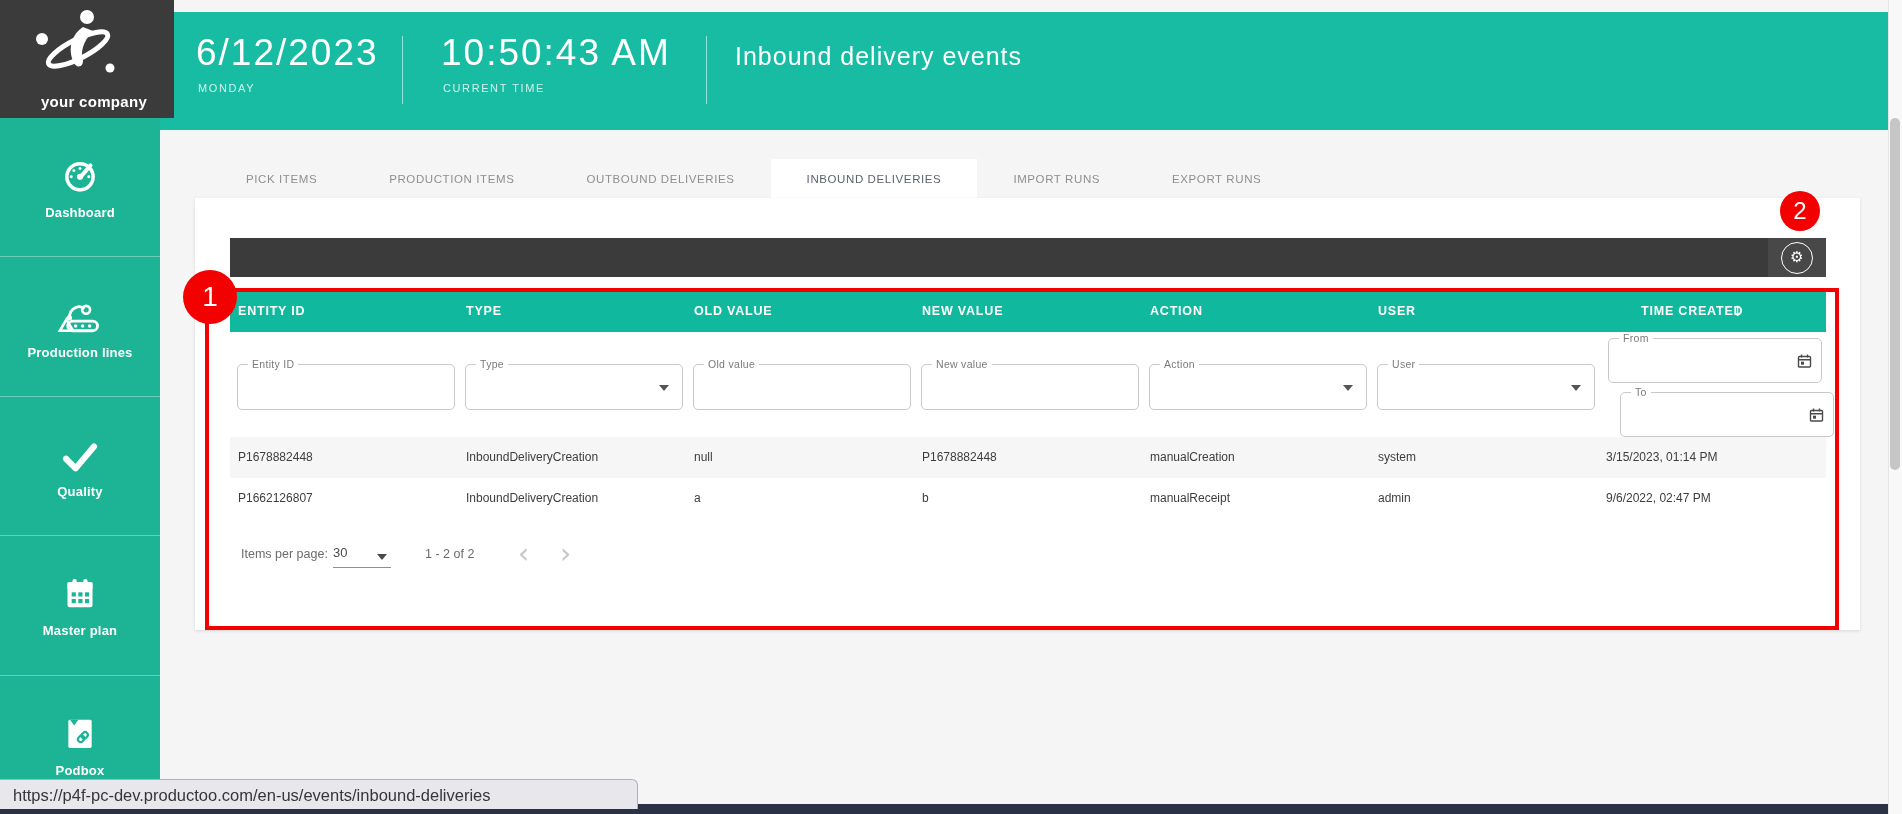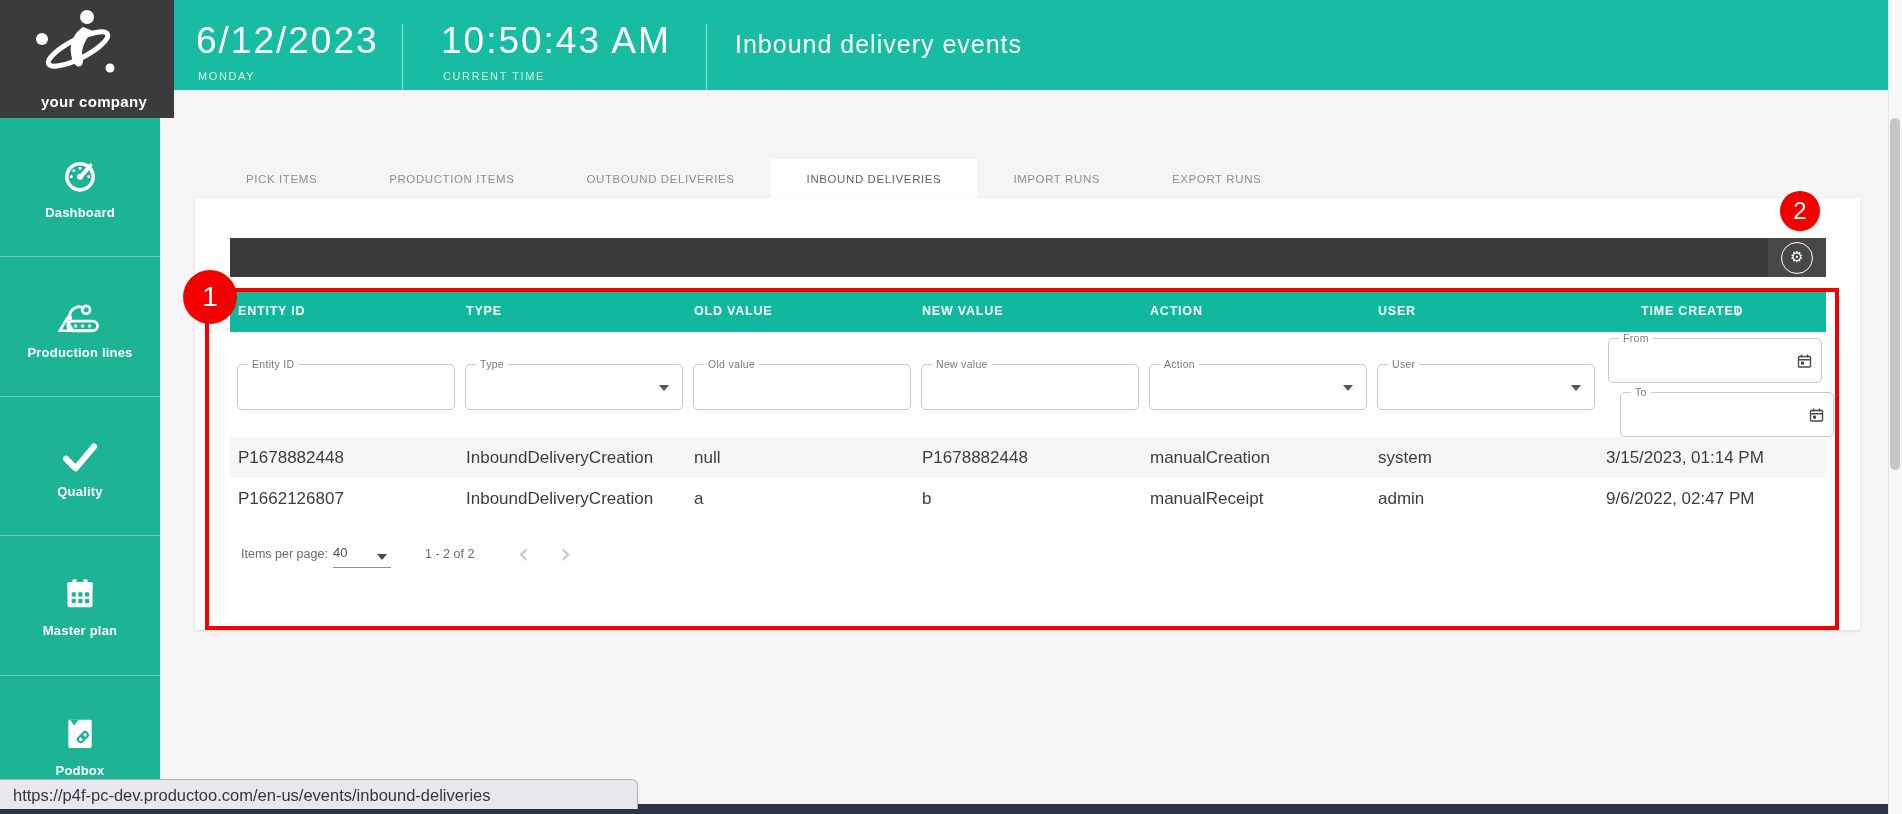--- a/index.html
+++ b/index.html
@@ -1,19 +1,19 @@
 <!DOCTYPE html>
 <html><head>
 <meta charset="utf-8">
 <style>
   html,body{margin:0;padding:0;background:#fff;}
   .stage{position:relative;width:1902px;height:814px;overflow:hidden;background:#f5f5f6;
          font-family:"Liberation Sans",sans-serif;-webkit-font-smoothing:antialiased;}
   
-  .app-header{position:absolute;left:0;top:0;width:1888px;height:90px;background:#17bca3;}
+  .app-header{position:absolute;left:0;top:12px;width:1888px;height:118px;background:#17bca3;}
   .logo-box{position:absolute;left:0;top:0;width:160px;height:118px;background:#3b3b3b;
             display:flex;flex-direction:column;align-items:center;justify-content:flex-end;padding-left:14px;}
   .logo-art{position:absolute;top:4px;left:30px;}
   .logo-text{color:#fff;font-weight:bold;font-size:15px;letter-spacing:.3px;margin-bottom:8px;}
   .hdr-date{position:absolute;left:196px;top:20px;color:#fff;font-size:37px;letter-spacing:2px;}
   .hdr-date-sub{position:absolute;left:198px;top:70px;color:rgba(255,255,255,.8);font-size:11px;letter-spacing:1.6px;}
   .hdr-time{position:absolute;left:441px;top:20px;color:#fff;font-size:37px;letter-spacing:2px;}
   .hdr-time-sub{position:absolute;left:443px;top:70px;color:rgba(255,255,255,.8);font-size:11px;letter-spacing:1.6px;}
   .hdr-divider{position:absolute;top:24px;width:1px;height:68px;background:rgba(255,255,255,.55);}
   .hdr-title{position:absolute;left:735px;top:30px;color:#fff;font-size:25px;letter-spacing:1px;font-weight:400;}
@@ -44,21 +44,21 @@
       font-weight:bold;letter-spacing:.8px;white-space:nowrap;cursor:pointer;}
   .sort-arrow{font-family:"DejaVu Sans",sans-serif;font-size:14px;margin-left:9px;font-weight:normal;}
   .ffield{position:absolute;background:#fff;border:1px solid #c9c9c9;border-radius:5px;cursor:text;}
   .fl-label{position:absolute;top:-7px;left:10px;background:#fff;padding:0 4px;font-size:10.5px;
             color:#7a7a7a;letter-spacing:.3px;white-space:nowrap;}
   .sel-arrow{position:absolute;right:13px;top:50%;margin-top:-2px;width:0;height:0;
              border-left:5px solid transparent;border-right:5px solid transparent;border-top:6px solid #565656;}
   .cal-ic{position:absolute;right:9px;top:50%;transform:translateY(-50%);line-height:0;cursor:pointer;}
   .t-row{position:absolute;left:230px;width:1596px;height:41px;cursor:pointer;}
   .t-row.alt{background:#f6f6f6;}
-  .td{position:absolute;top:0;height:41px;line-height:41px;color:#3d3d3d;font-size:17px;white-space:nowrap;}
+  .td{position:absolute;top:0;height:41px;line-height:41px;color:#3d3d3d;font-size:12px;white-space:nowrap;}
   
   .pag-label{position:absolute;left:241px;top:547px;font-size:12.5px;color:#6b6b6b;}
   .pag-size{position:absolute;left:333px;top:545px;width:58px;height:22px;border-bottom:1px solid #8f8f8f;
             font-size:13px;color:#4a4a4a;cursor:pointer;}
   .pag-size .sel-arrow{right:4px;border-top-color:#4a4a4a;}
   .pag-range{position:absolute;left:425px;top:547px;font-size:12.5px;color:#6b6b6b;}
   .pag-chevron{position:absolute;top:536px;font-size:28px;color:#c6c6c6;font-family:"DejaVu Sans",sans-serif;
                cursor:default;line-height:36px;}
   
   .anno-rect{position:absolute;left:205px;top:288px;width:1626px;height:334px;border:4px solid #f30000;
@@ -273,21 +273,21 @@
         <span class="td" style="left: 464px;">a</span>
         <span class="td" style="left: 692px;">b</span>
         <span class="td" style="left: 920px;">manualReceipt</span>
         <span class="td" style="left: 1148px;">admin</span>
         <span class="td" style="left: 1376px;">9/6/2022, 02:47 PM</span>
       </div>
     </div>
 
   <div class="pag-label">Items per page:</div>
   <div class="pag-size">
-    <span>40</span>
+    <span>30</span>
     <span class="sel-arrow"></span>
   </div>
   <div class="pag-range">1 - 2 of 2</div>
   <div class="pag-chevron" style="left:518px;">‹</div>
   <div class="pag-chevron" style="left:560px;">›</div>
 
   <div class="anno-rect"></div>
   <div class="anno-circle anno-1">1</div>
   <div class="anno-circle anno-2">2</div>
 

